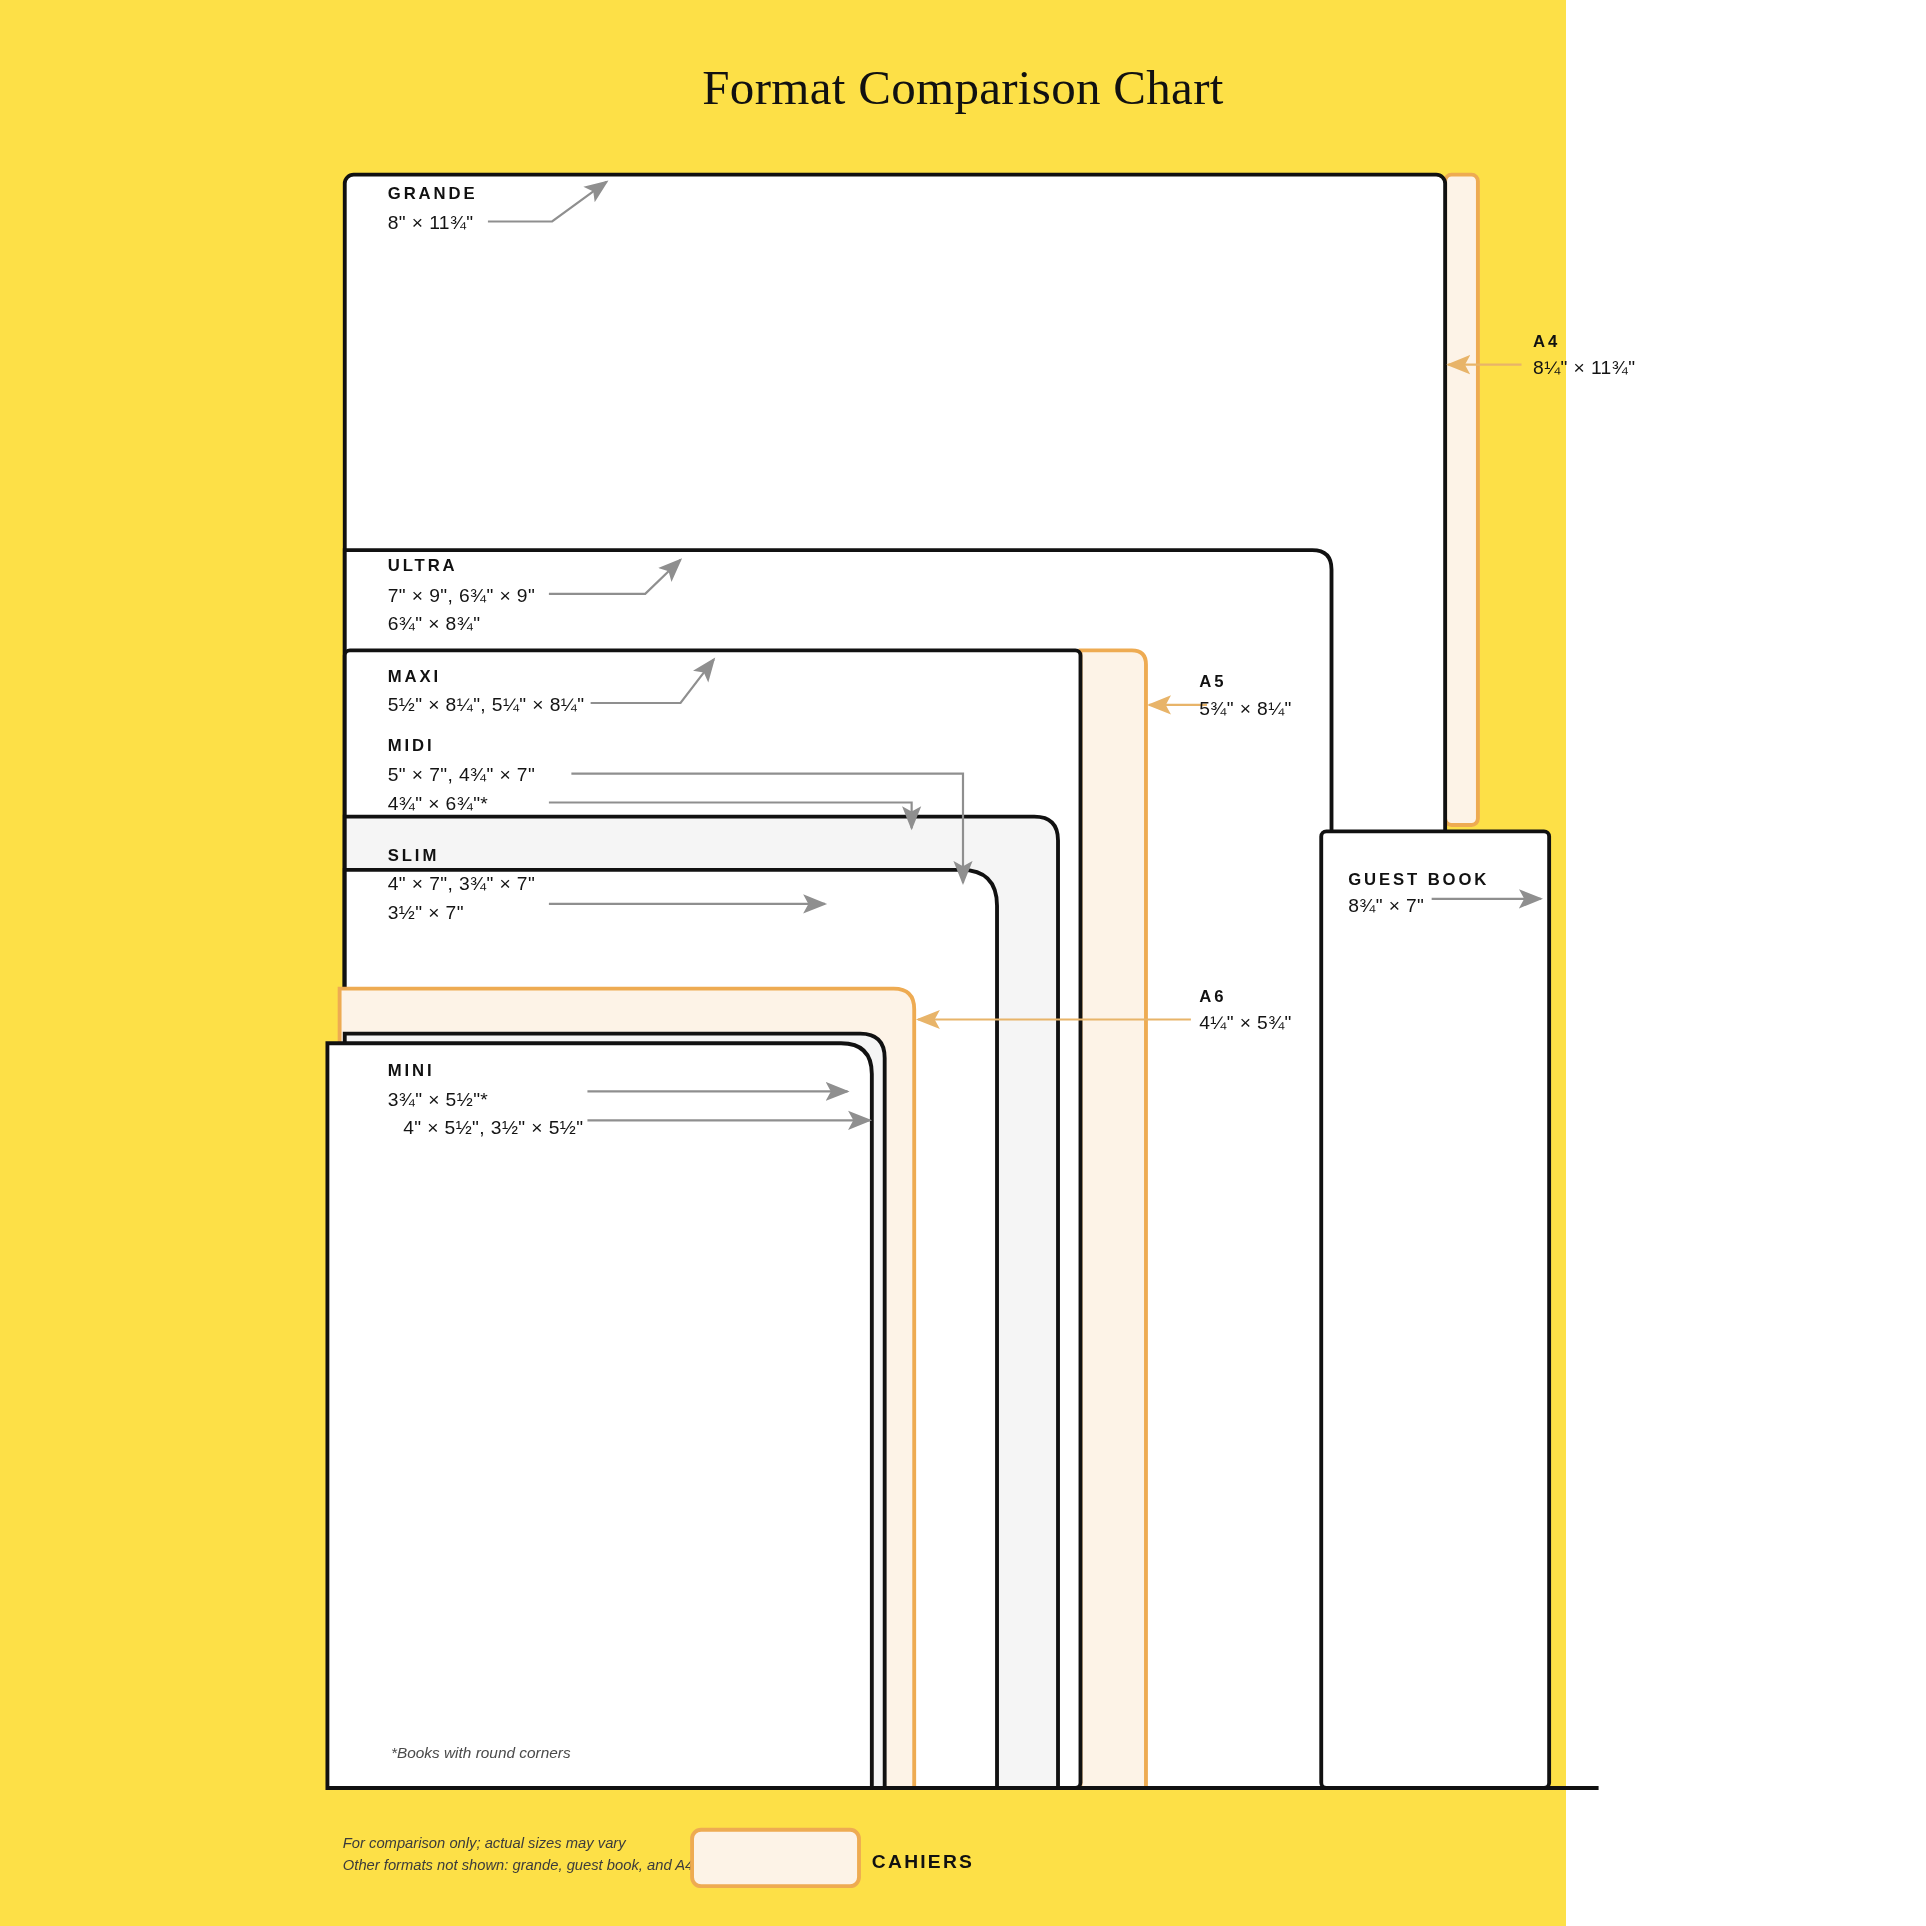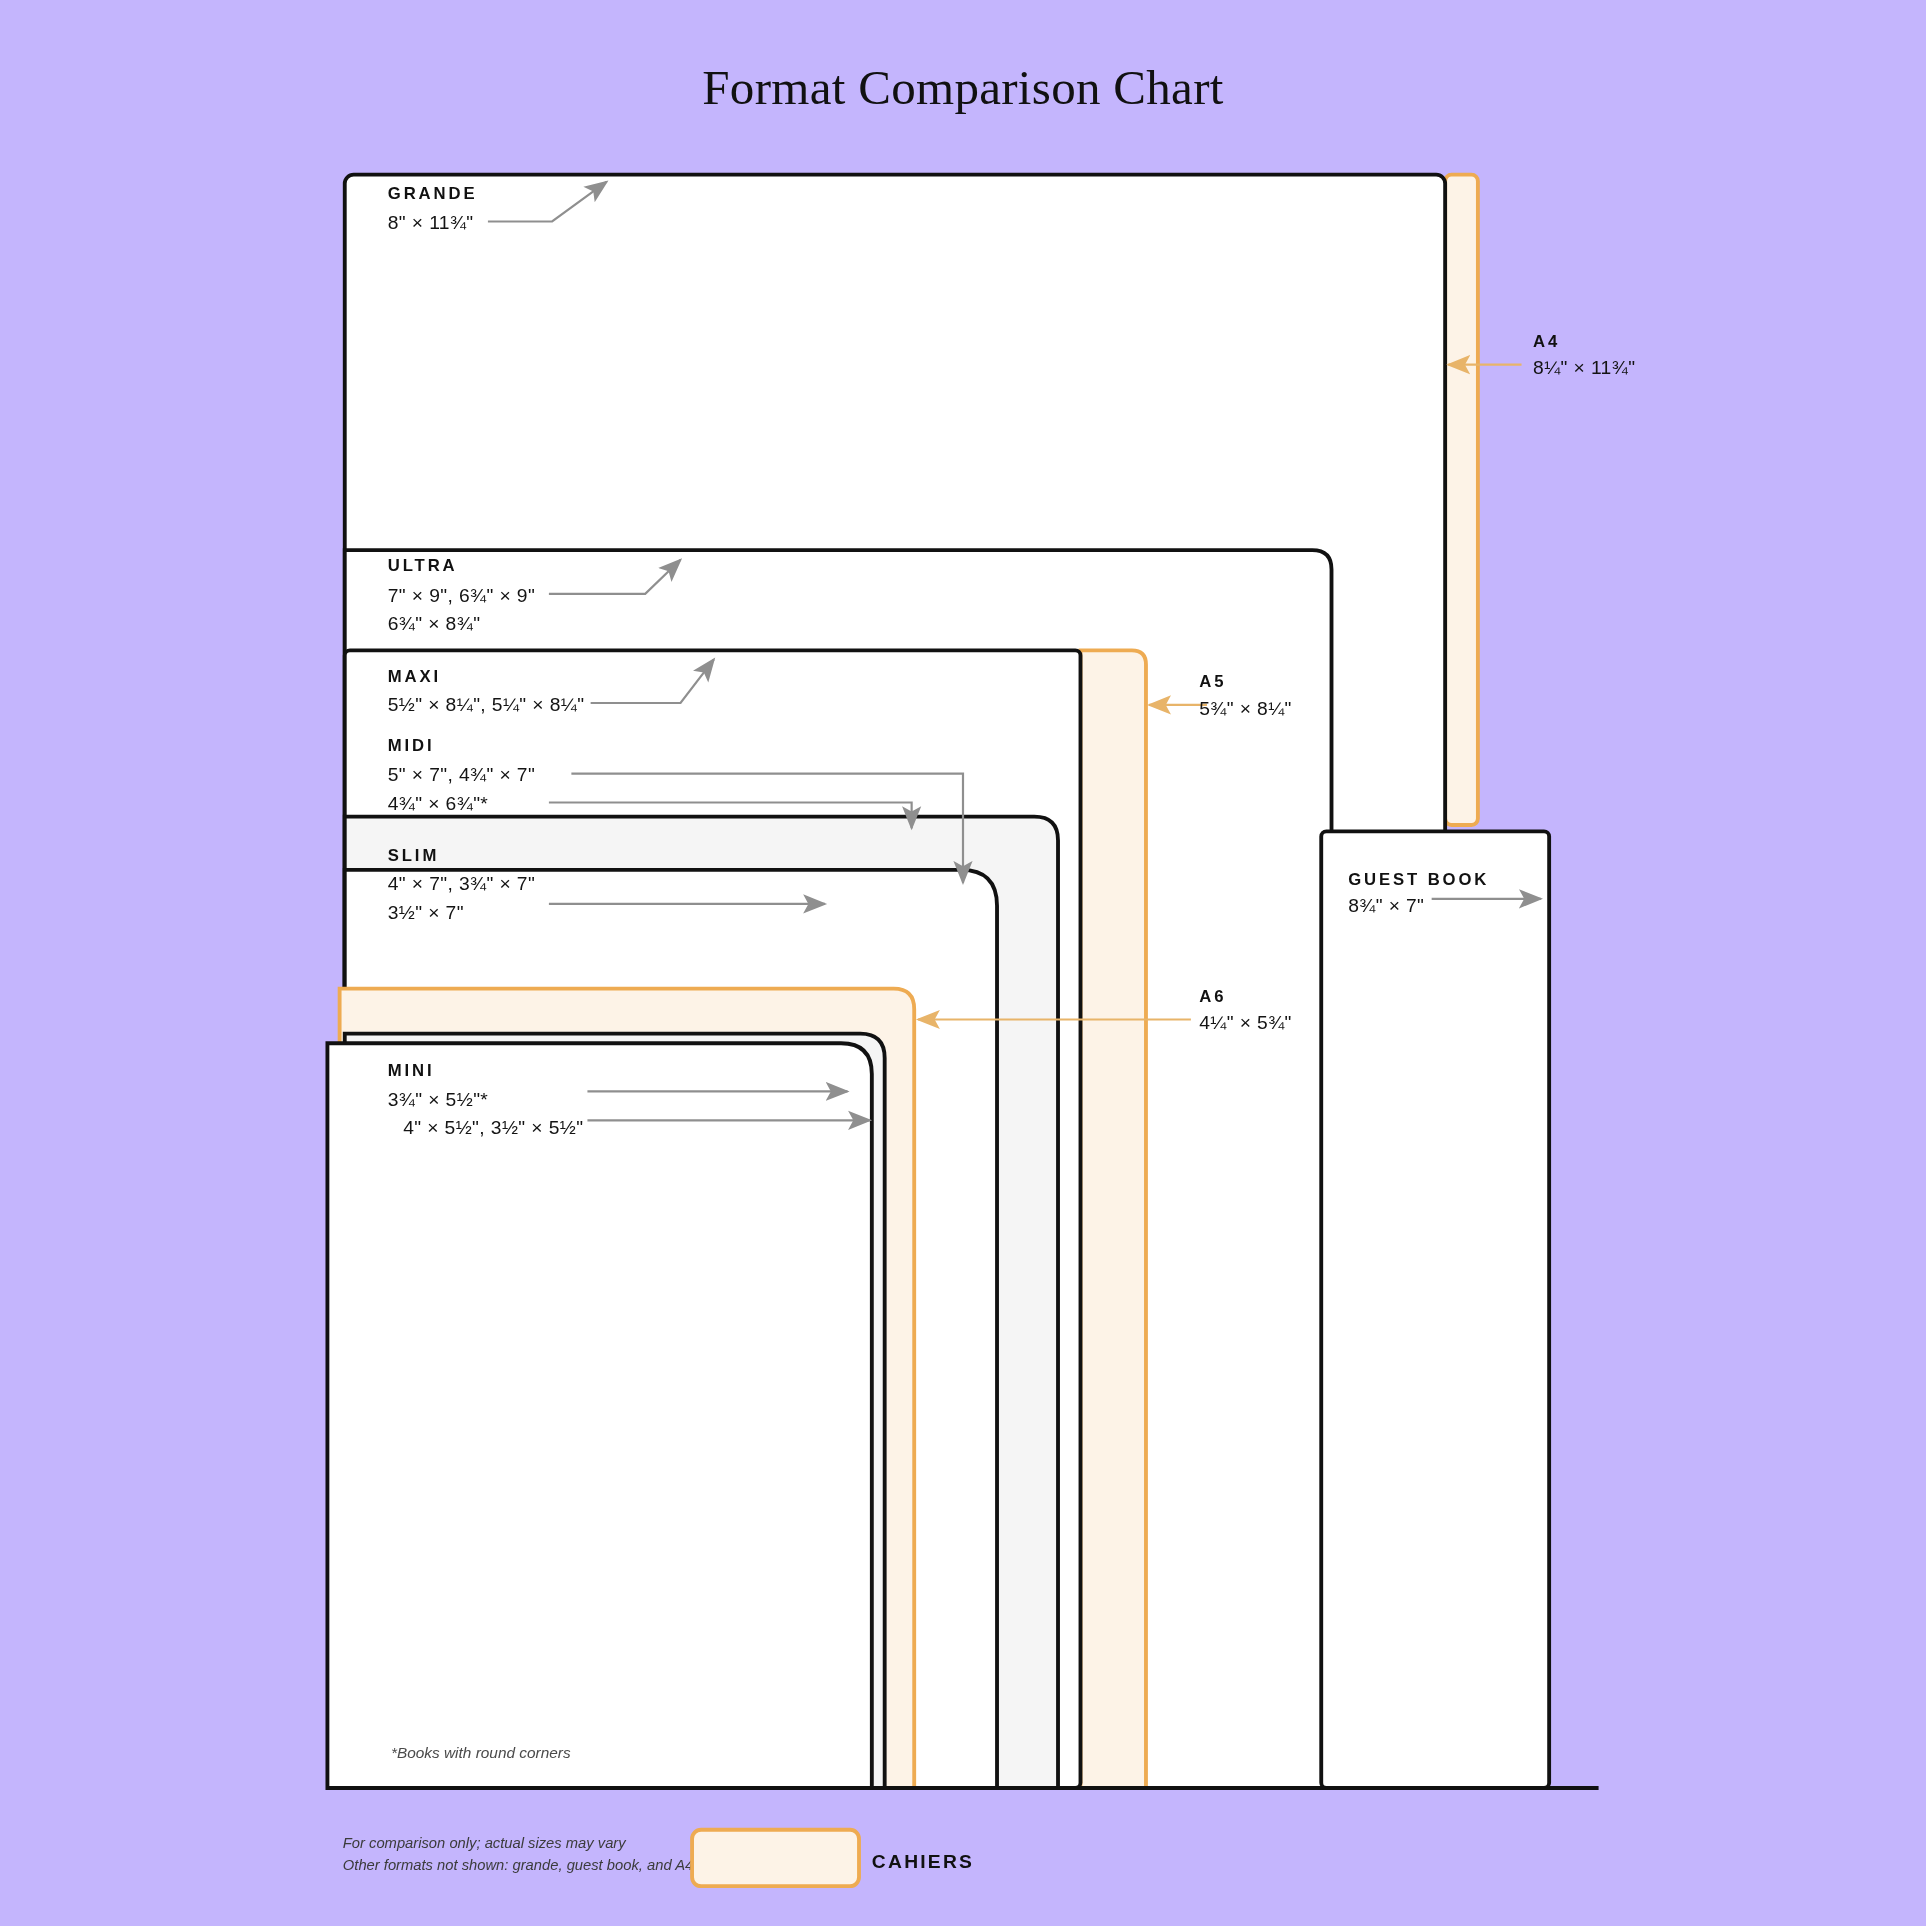--- a/index.html
+++ b/index.html
@@ -10,23 +10,23 @@
   }
   body {
     width: 1926px;
     height: 1926px;
     font-family: "Liberation Sans", sans-serif;
     color: #1a1a1a;
     overflow: hidden;
   }
   #page {
     position: relative;
-    width: 1926px;
+    width: 1566px;
     height: 1926px;
-    background: #c4b5fd;
+    background: #fde047;
   }
   #chart-title {
     position: absolute;
     top: 59px;
     left: 0;
     width: 1926px;
     text-align: center;
     font-family: "Liberation Serif", serif;
     font-size: 49px;
     font-weight: 400;

